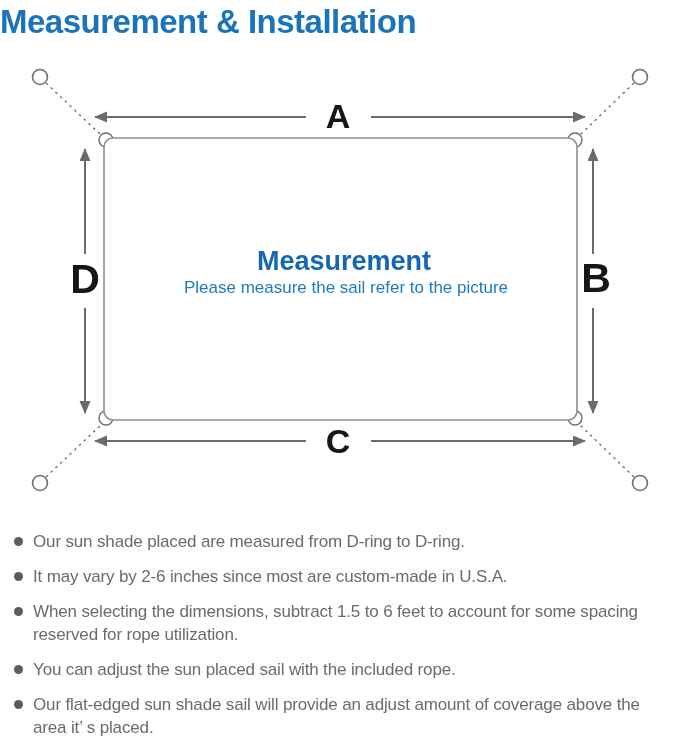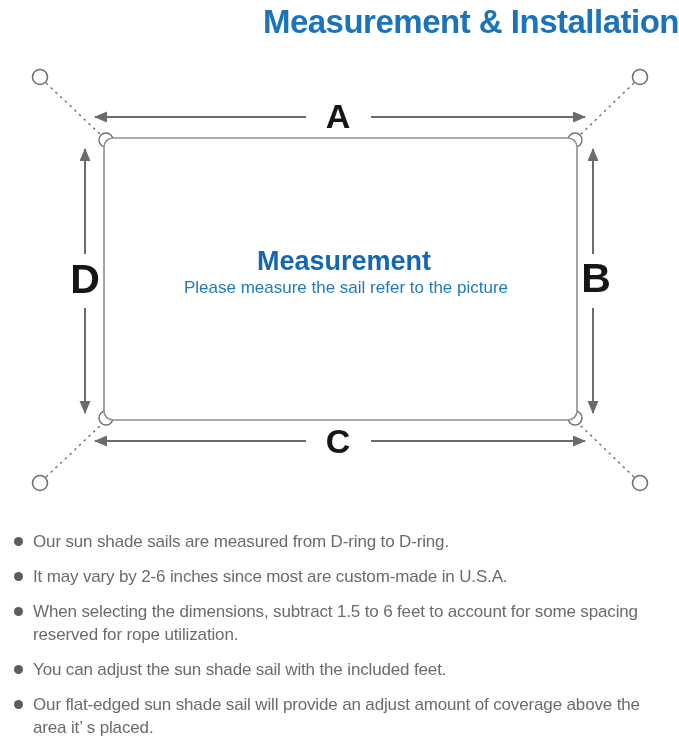--- a/index.html
+++ b/index.html
@@ -9,21 +9,21 @@
   }
   body {
     width: 679px;
     height: 739px;
     font-family: "Liberation Sans", sans-serif;
     overflow: hidden;
   }
   .page-title {
     height: 57px;
     padding-top: 3px;
-    text-align: right;
+    text-align: left;
     font-size: 33px;
     font-weight: bold;
     letter-spacing: -0.5px;
     color: #1b74ba;
   }
   svg.diagram {
     display: block;
     width: 679px;
     height: 460px;
   }
@@ -111,31 +111,31 @@
   <line x1="593" y1="248" x2="593" y2="353" stroke="#6b6b6b" stroke-width="2" marker-end="url(#ah)"></line>
   <text x="596" y="232" text-anchor="middle" font-size="41" class="svg-text dim-label">B</text>
 
   <text x="344" y="210" text-anchor="middle" font-size="27" class="svg-text center-title">Measurement</text>
   <text x="346" y="233" text-anchor="middle" font-size="17" class="svg-text center-subtitle">Please measure the sail refer to the picture</text>
 </svg>
 
 <ul class="notes">
   <li class="note">
     <span class="bullet-dot"></span>
-    <span class="note-text">Our sun shade sails are measured from D-ring to D-ring.</span>
+    <span class="note-text">Our sun shade placed are measured from D-ring to D-ring.</span>
   </li>
   <li class="note">
     <span class="bullet-dot"></span>
     <span class="note-text">It may vary by 2-6 inches since most are custom-made in U.S.A.</span>
   </li>
   <li class="note">
     <span class="bullet-dot"></span>
     <span class="note-text">When selecting the dimensions, subtract 1.5 to 6 feet to account for some spacing reserved for rope utilization.</span>
   </li>
   <li class="note">
     <span class="bullet-dot"></span>
-    <span class="note-text">You can adjust the sun shade sail with the included feet.</span>
+    <span class="note-text">You can adjust the sun placed sail with the included rope.</span>
   </li>
   <li class="note">
     <span class="bullet-dot"></span>
     <span class="note-text">Our flat-edged sun shade sail will provide an adjust amount of coverage above the area it’ s placed.</span>
   </li>
 </ul>
 
 </body></html>

